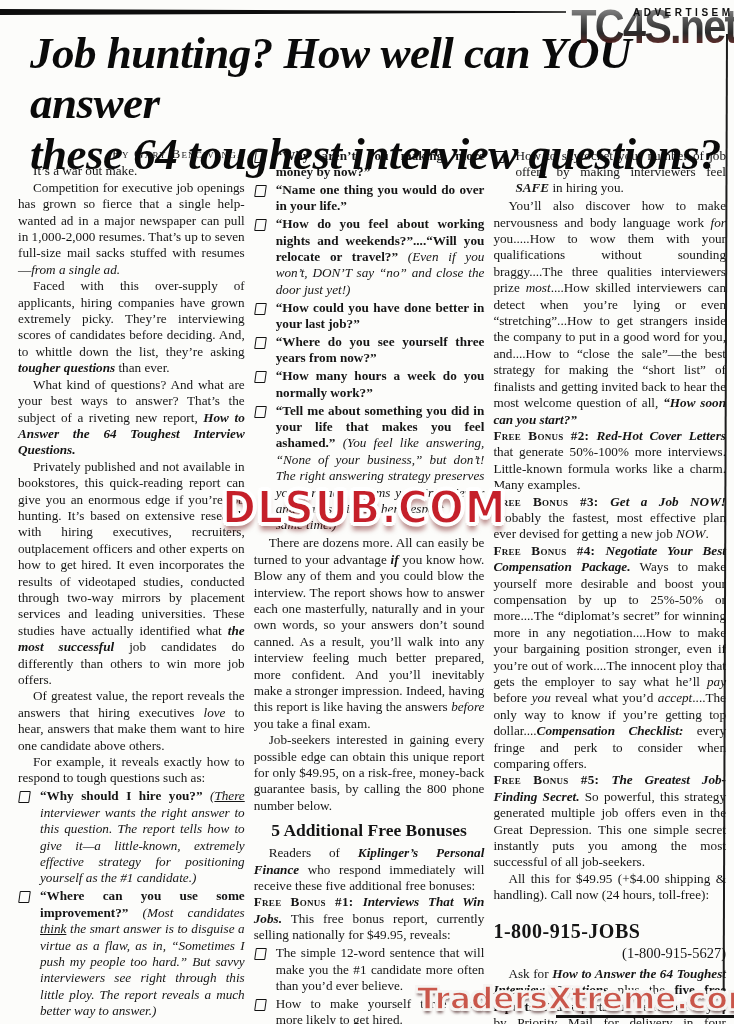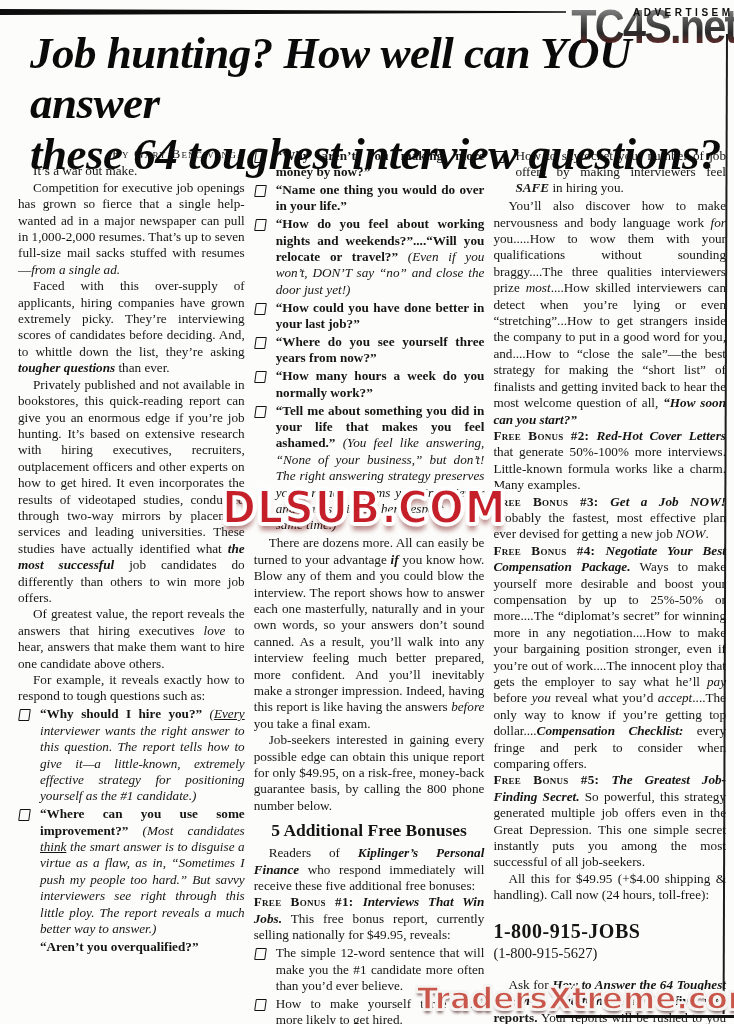--- a/index.html
+++ b/index.html
@@ -38,21 +38,21 @@
   .col0{width:230px;}.col1{width:234px;}.col2{width:236px;}
   .blk{margin:0;}
   .blk-byline{text-align:right;margin-bottom:1px;}
   .blk-p{text-indent:15px;}
   .blk-pf{text-indent:0;}
   .blk-check,.blk-check2{position:relative;padding-left:22px;margin:1.5px 0;}
   .cbox{position:absolute;left:1px;top:3px;width:9px;height:10px;border:1.6px solid #131313;
         border-radius:1px;transform:skewX(-8deg);background:transparent;}
   .blk-h2{text-align:center;font-weight:bold;font-size:17.5px;line-height:22px;margin:5px 0 4px;}
   .blk-phone1{text-align:left;font-weight:bold;font-size:20px;line-height:27px;margin-top:14px;letter-spacing:0.5px;}
-  .blk-phone2{text-align:left;font-size:14.5px;line-height:16px;margin-bottom:16px;}
+  .blk-phone2{text-align:right;font-size:14.5px;line-height:16px;margin-bottom:5px;}
   
   .seg-b{font-weight:bold;}
   .seg-i{font-style:italic;}
   .seg-bi{font-weight:bold;font-style:italic;}
   .seg-iu{font-style:italic;text-decoration:underline;}
   .seg-sc{font-variant:small-caps;letter-spacing:1.2px;}
   .seg-scb{font-variant:small-caps;font-weight:bold;letter-spacing:0.3px;}
 </style>
 </head>
 <body>
@@ -69,24 +69,25 @@
     <div>Job hunting? How well can YOU answer</div>
     <div>these 64 toughest interview questions?</div>
   </h1>
 
   <div class="columns">
     <div class="col col0">
         <div class="blk blk-byline"><span class="seg-sc">By Gary Bencivenga</span></div>
         <div class="blk blk-p"><span>It’s a war out make.</span></div>
         <div class="blk blk-p"><span>Competition for executive job openings has grown so fierce that a single help-wanted ad in a major newspaper can pull in 1,000-2,000 resumes. That’s up to seven full-size mail sacks stuffed with resumes—</span><span class="seg-i">from a single ad.</span></div>
         <div class="blk blk-p"><span>Faced with this over-supply of applicants, hiring companies have grown extremely picky. They’re interviewing scores of candidates before deciding. And, to whittle down the list, they’re asking </span><span class="seg-bi">tougher questions</span><span> than ever.</span></div>
+        <div class="blk blk-p"><span>What kind of questions? And what are your best ways to answer? That’s the subject of a riveting new report, </span><span class="seg-bi">How to Answer the 64 Toughest Interview Questions.</span></div>
         <div class="blk blk-p"><span>Privately published and not available in bookstores, this quick-reading report can give you an enormous edge if you’re job hunting. It’s based on extensive research with hiring executives, recruiters, outplacement officers and other experts on how to get hired. It even incorporates the results of videotaped studies, conducted through two-way mirrors by placement services and leading universities. These studies have actually identified what </span><span class="seg-bi">the most successful</span><span> job candidates do differently than others to win more job offers.</span></div>
         <div class="blk blk-p"><span>Of greatest value, the report reveals the answers that hiring executives </span><span class="seg-i">love</span><span> to hear, answers that make them want to hire one candidate above others.</span></div>
         <div class="blk blk-p"><span>For example, it reveals exactly how to respond to tough questions such as:</span></div>
-        <div class="blk blk-check"><span class="cbox"></span><span><span class="seg-b">“Why should I hire you?”</span><span class="seg-i"> (</span><span class="seg-iu">Every</span><span class="seg-i"> interviewer wants the right answer to this question. The report tells how to give it—a little-known, extremely effective strategy for positioning yourself as the #1 candidate.)</span></span></div>
+        <div class="blk blk-check"><span class="cbox"></span><span><span class="seg-b">“Why should I hire you?”</span><span class="seg-i"> (</span><span class="seg-iu">There</span><span class="seg-i"> interviewer wants the right answer to this question. The report tells how to give it—a little-known, extremely effective strategy for positioning yourself as the #1 candidate.)</span></span></div>
         <div class="blk blk-check"><span class="cbox"></span><span><span class="seg-b">“Where can you use some improvement?”</span><span class="seg-i"> (Most candidates </span><span class="seg-iu">think</span><span class="seg-i"> the smart answer is to disguise a virtue as a flaw, as in, “Sometimes I push my people too hard.” But savvy interviewers see right through this little ploy. The report reveals a much better way to answer.)</span></span></div>
         <div class="blk blk-check"><span><span class="seg-b">“Aren’t you overqualified?”</span></span></div>
       </div>
     <div class="col col1">
         <div class="blk blk-check"><span class="cbox"></span><span><span class="seg-b">“Why aren’t you making more money by now?”</span></span></div>
         <div class="blk blk-check"><span class="cbox"></span><span><span class="seg-b">“Name one thing you would do over in your life.”</span></span></div>
         <div class="blk blk-check"><span class="cbox"></span><span><span class="seg-b">“How do you feel about working nights and weekends?”....“Will you relocate or travel?”</span><span class="seg-i"> (Even if you won’t, DON’T say “no” and close the door just yet!)</span></span></div>
         <div class="blk blk-check"><span class="cbox"></span><span><span class="seg-b">“How could you have done better in your last job?”</span></span></div>
         <div class="blk blk-check"><span class="cbox"></span><span><span class="seg-b">“Where do you see yourself three years from now?”</span></span></div>
         <div class="blk blk-check"><span class="cbox"></span><span><span class="seg-b">“How many hours a week do you normally work?”</span></span></div>

